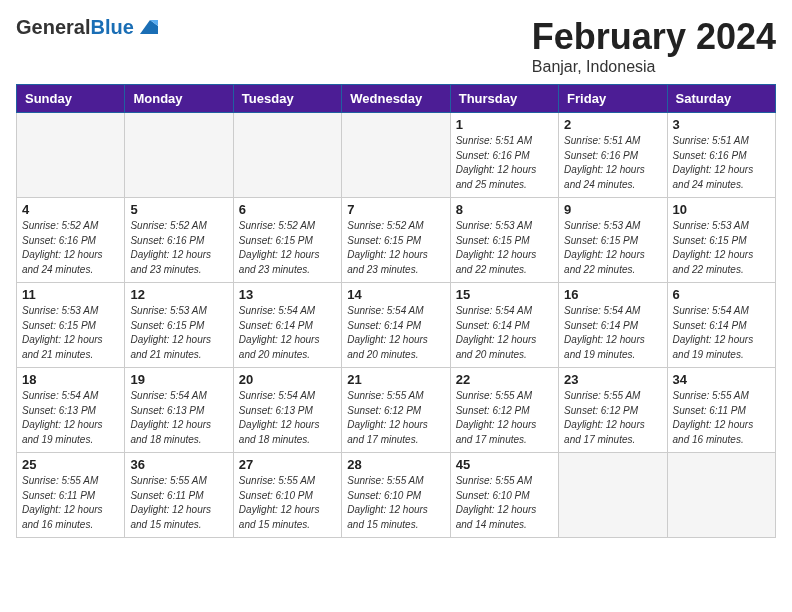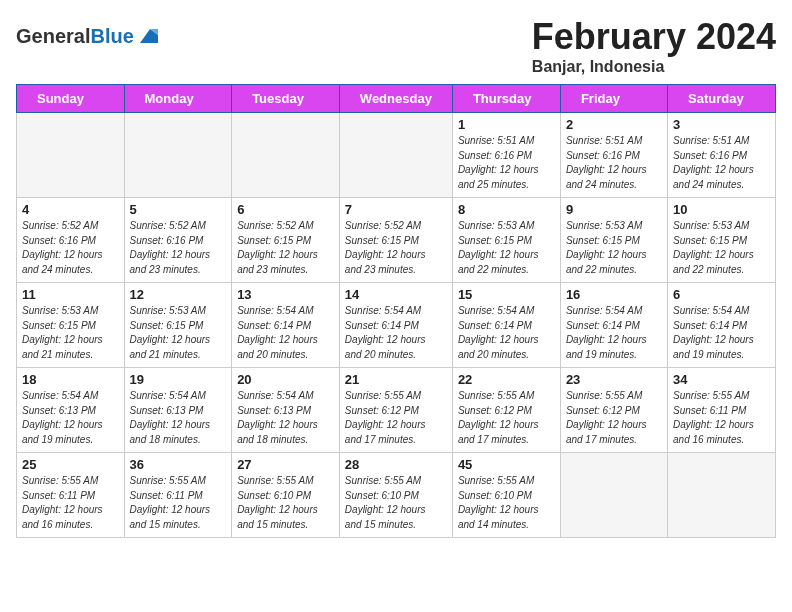--- a/index.html
+++ b/index.html
@@ -12,21 +12,21 @@
     }
     .header {
       display: flex;
       justify-content: space-between;
       align-items: flex-start;
       margin-bottom: 8px;
     }
     .logo {
       display: flex;
       align-items: center;
-      margin-top: 9px;
+      margin-top: 0;
     }
     .logo-text {
       font-size: 20px;
       font-weight: bold;
       line-height: 1.1;
     }
     .logo-general { color: #333; }
     .logo-blue { color: #1a6eb5; }
     .logo-icon {
       width: 22px;
@@ -36,33 +36,32 @@
     .title-block {
     }
     .main-title {
       font-size: 36px;
       font-weight: bold;
       color: #222;
     }
     .subtitle {
       font-size: 16px;
       color: #333;
-      font-weight: bold;
     }
     .calendar {
       width: 100%;
       border-collapse: collapse;
       border: 1px solid #ccc;
     }
     .calendar th {
-      background: #d946ef;
+      background: #4c1d95;
       color: #fff;
       font-size: 13px;
       font-weight: bold;
-      padding: 6px 20px;
+      padding: 6px 8px;
       text-align: left;
       border: 1px solid #2060a0;
     }
     .calendar td {
       vertical-align: top;
       border: 1px solid #ccc;
       padding: 4px 5px;
       min-height: 80px;
       width: calc(100% / 7);
       background: #fff;

